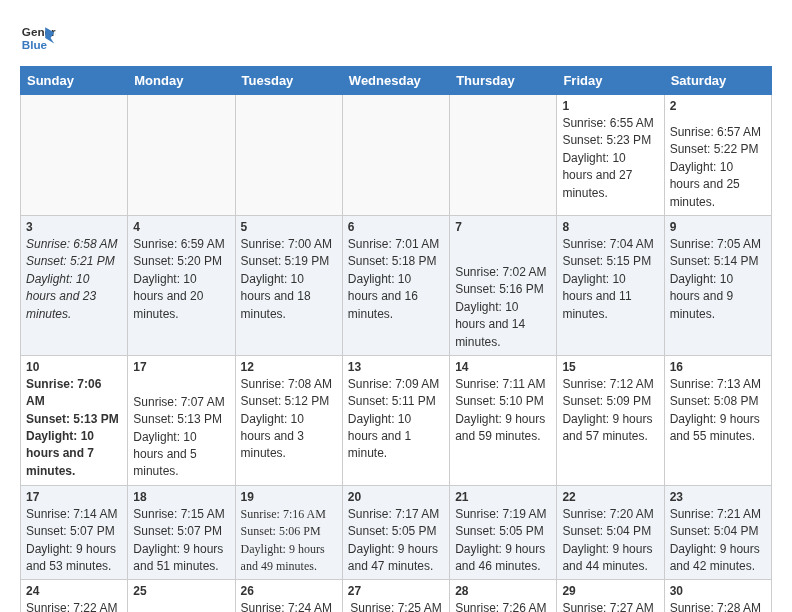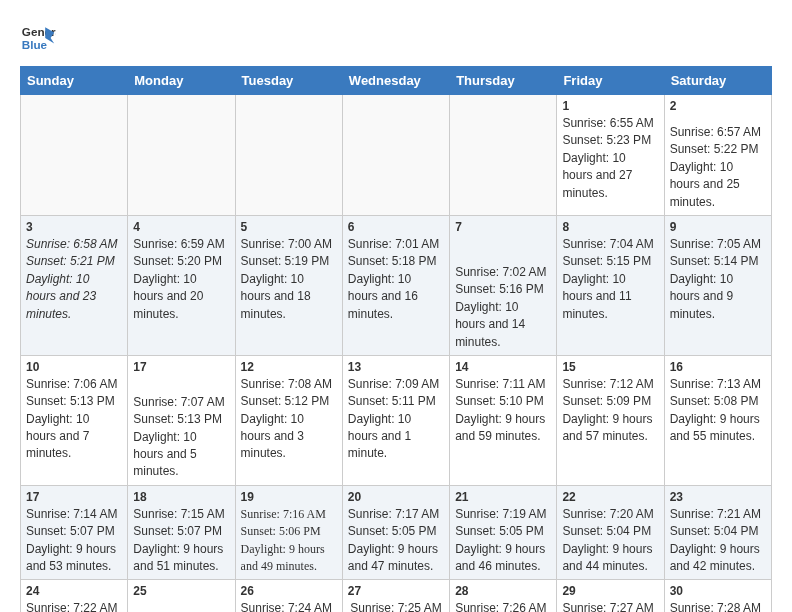--- a/index.html
+++ b/index.html
@@ -169,21 +169,21 @@
         <td class="shaded">
           <div class="day-num">9</div>
           <div class="day-info" style="white-space: pre-line;">Sunrise: 7:05 AM
 Sunset: 5:14 PM
 Daylight: 10 hours and 9 minutes.</div>
         </td>
       </tr>
       <tr class="week-row">
         <td>
           <div class="day-num">10</div>
-          <div class="day-info" style="white-space: pre-line;">Sunrise: 7:06 AM
+          <div class="day-info" style="white-space: pre-line; font-weight: bold;">Sunrise: 7:06 AM
 Sunset: 5:13 PM
 Daylight: 10 hours and 7 minutes.</div>
         </td>
         <td>
           <div class="day-num">17</div>
           <div class="day-info" style="white-space: pre-line; margin-top: 20px;">Sunrise: 7:07 AM
 Sunset: 5:13 PM
 Daylight: 10 hours and 5 minutes.</div>
         </td>
         <td>

